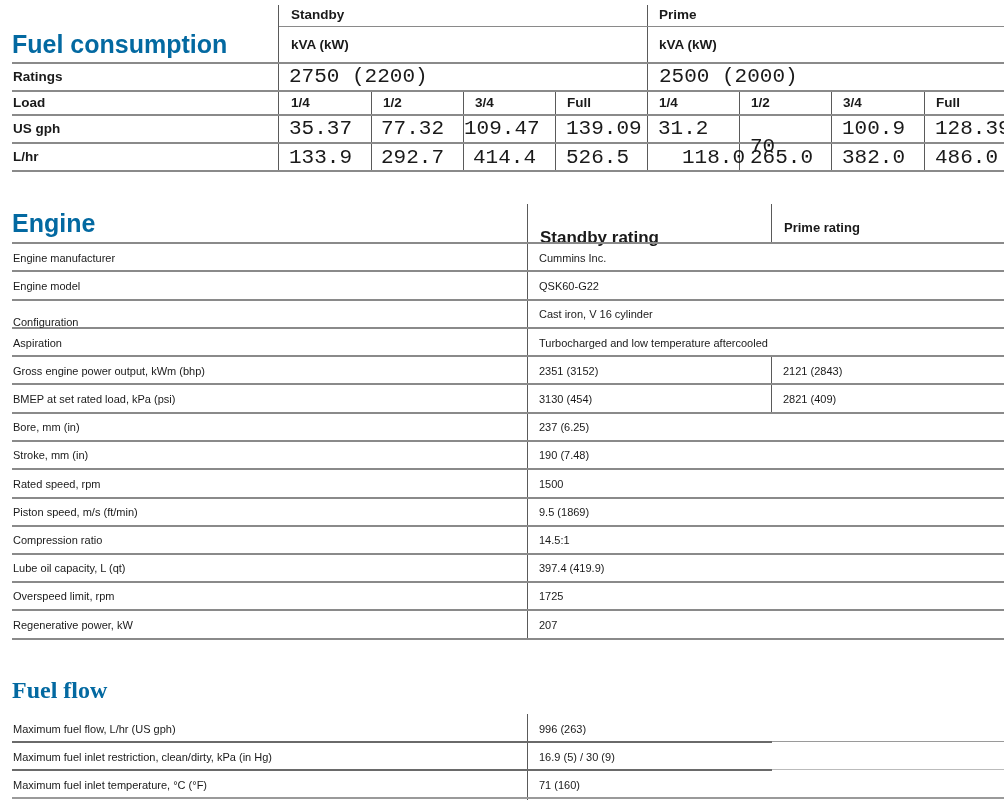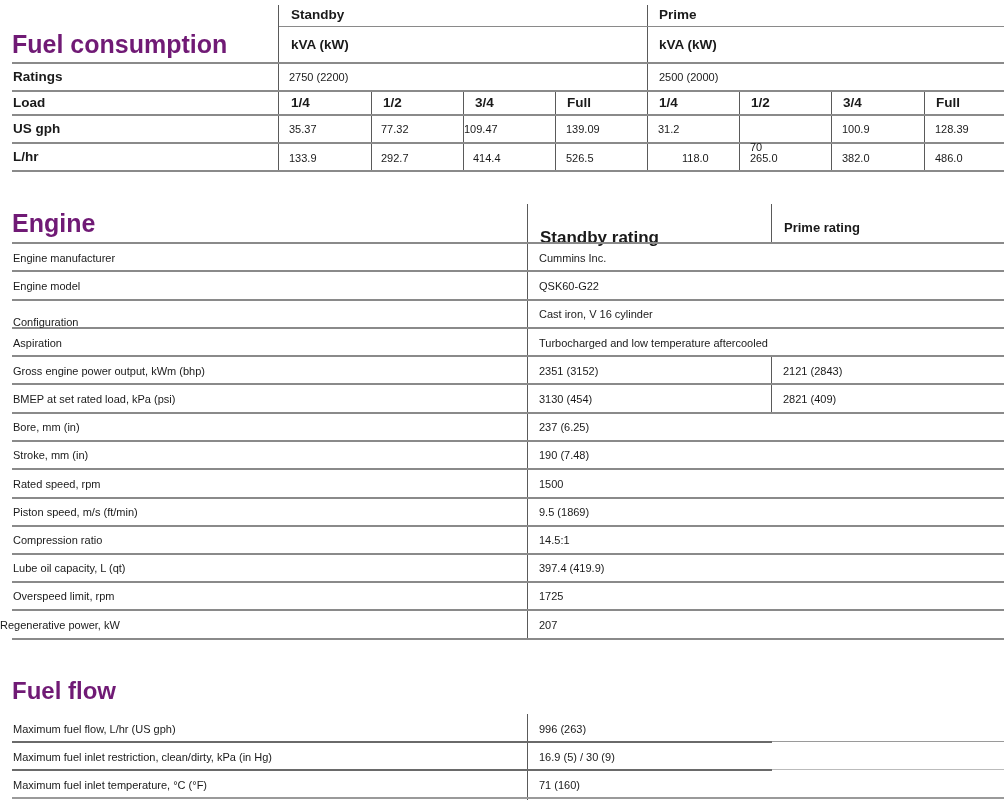--- a/index.html
+++ b/index.html
@@ -1,22 +1,22 @@
 <!DOCTYPE html>
 <html><head>
 <meta charset="utf-8">
 <style>
   html, body { margin: 0; padding: 0; background: #ffffff; }
   body { width: 1004px; height: 800px; position: relative; overflow: hidden; color: #1a1a1a; font-family: "Liberation Sans", sans-serif; }
   .hline { position: absolute; height: 0; border-top: 2px solid #8a8a8a; }
   .hline.thin { border-top-width: 1px; }
   .vline { position: absolute; width: 0; border-left: 1px solid #5a5a5a; }
-  .sec-title { position: absolute; color: #701a75; font-weight: bold; font-family: "Liberation Sans", sans-serif; }
+  .sec-title { position: absolute; color: #0369a1; font-weight: bold; font-family: "Liberation Sans", sans-serif; }
   .bold { font-weight: bold; font-size: 13.5px; font-family: "Liberation Sans", sans-serif; }
-  .cell { position: absolute; font-size: 11px; font-family: Liberation Sans, sans-serif; white-space: nowrap; line-height: 18px; }
+  .cell { position: absolute; font-size: 21px; font-family: Liberation Mono, monospace; white-space: nowrap; line-height: 18px; }
   .cond { font-family: "Liberation Sans", sans-serif; font-size: 11px; transform-origin: left center; }
   .lbl { position: absolute; white-space: nowrap; line-height: 18px; }
 </style>
 </head>
 <body>
 
 <section>
   <div class="sec-title" style="left:12px; top:30px; font-size:25px;">Fuel consumption</div>
 
   <div class="vline" style="left:278px; top:5px; height:166px;"></div>
@@ -135,26 +135,26 @@
 
   <div class="lbl cond" style="left:13px; top:531px;">Compression ratio</div>
   <div class="lbl cond" style="left:539px; top:531px;">14.5:1</div>
 
   <div class="lbl cond" style="left:13px; top:559px;">Lube oil capacity, L (qt)</div>
   <div class="lbl cond" style="left:539px; top:559px;">397.4 (419.9)</div>
 
   <div class="lbl cond" style="left:13px; top:587px;">Overspeed limit, rpm</div>
   <div class="lbl cond" style="left:539px; top:587px;">1725</div>
 
-  <div class="lbl cond" style="left:0; top:616px;text-align:center;">Regenerative power, kW</div>
+  <div class="lbl cond" style="left:13px; top:616px;text-align:center;">Regenerative power, kW</div>
   <div class="lbl cond" style="left:539px; top:616px;">207</div>
 </section>
 
 <section>
-  <div class="sec-title" style="left:12px; top:677px; font-size:24px;">Fuel flow</div>
+  <div class="sec-title" style="left:12px; top:677px; font-size:24px;font-family:Liberation Serif, serif;">Fuel flow</div>
 
   <div class="vline" style="left:527px; top:714px; height:86px;"></div>
 
   <div class="hline" style="left:12px; width:760px; top:741px; border-top-color:#6a6a6a;"></div>
   <div class="hline thin" style="left:772px; width:232px; top:741px; border-top-color:#9a9a9a;"></div>
   <div class="hline" style="left:12px; width:760px; top:769px; border-top-color:#6a6a6a;"></div>
   <div class="hline thin" style="left:772px; width:232px; top:769px; border-top-color:#bbbbbb;"></div>
   <div class="hline" style="left:12px; width:992px; top:797px; border-top-color:#9a9a9a;"></div>
 
   <div class="lbl cond" style="left:13px; top:720px;">Maximum fuel flow, L/hr (US gph)</div>

